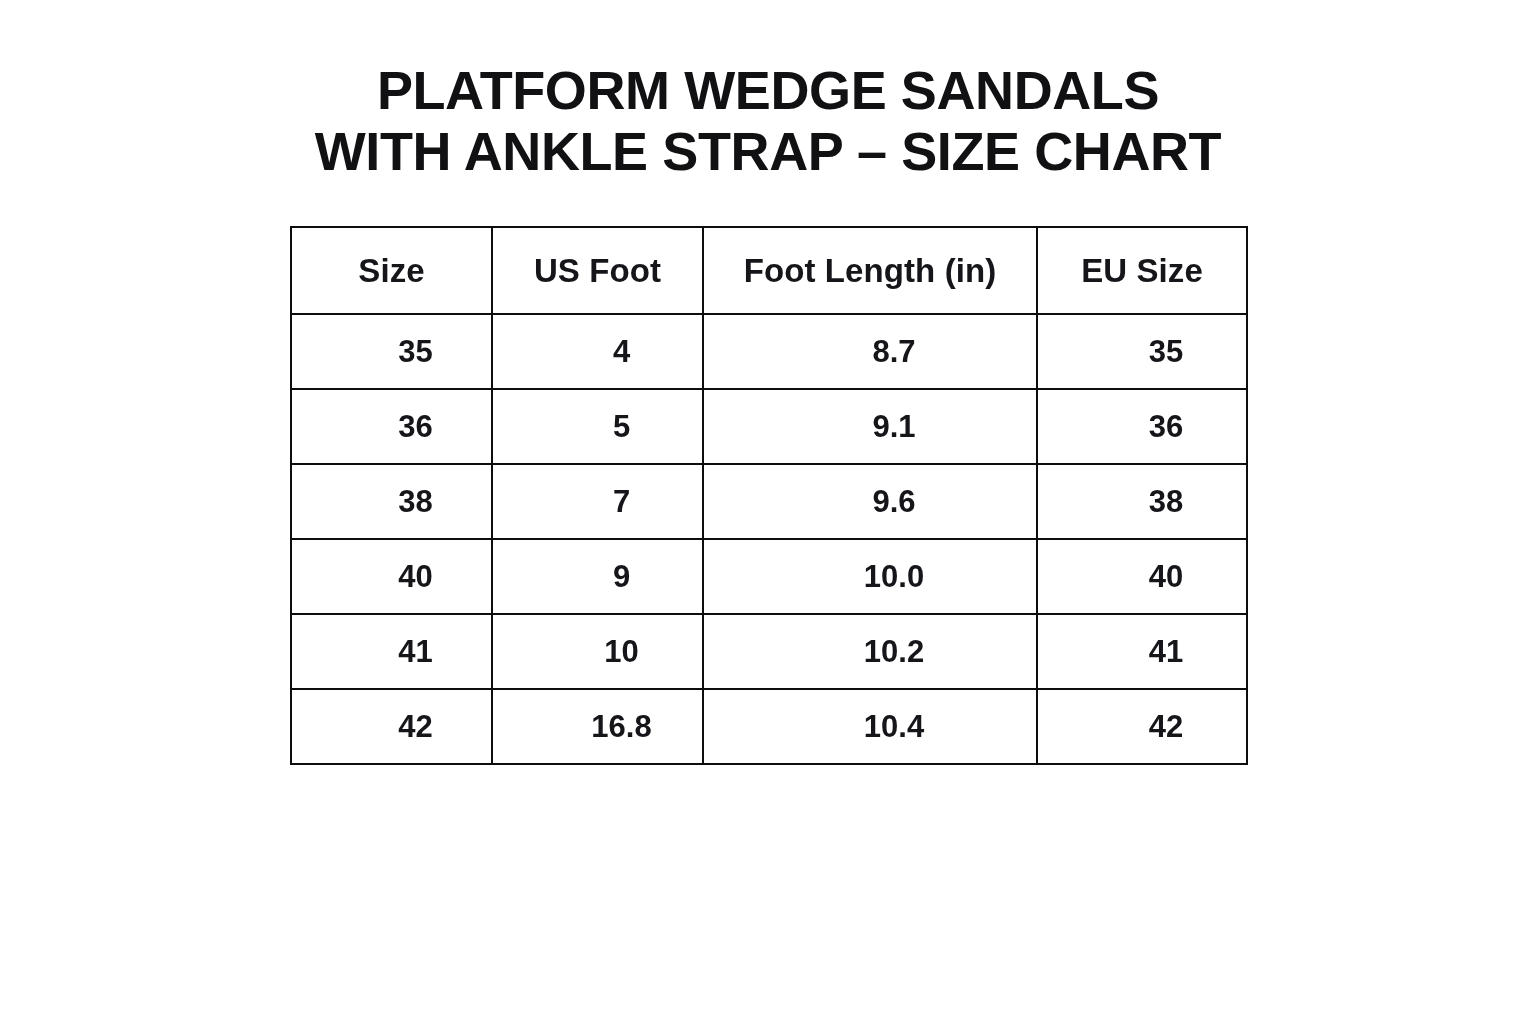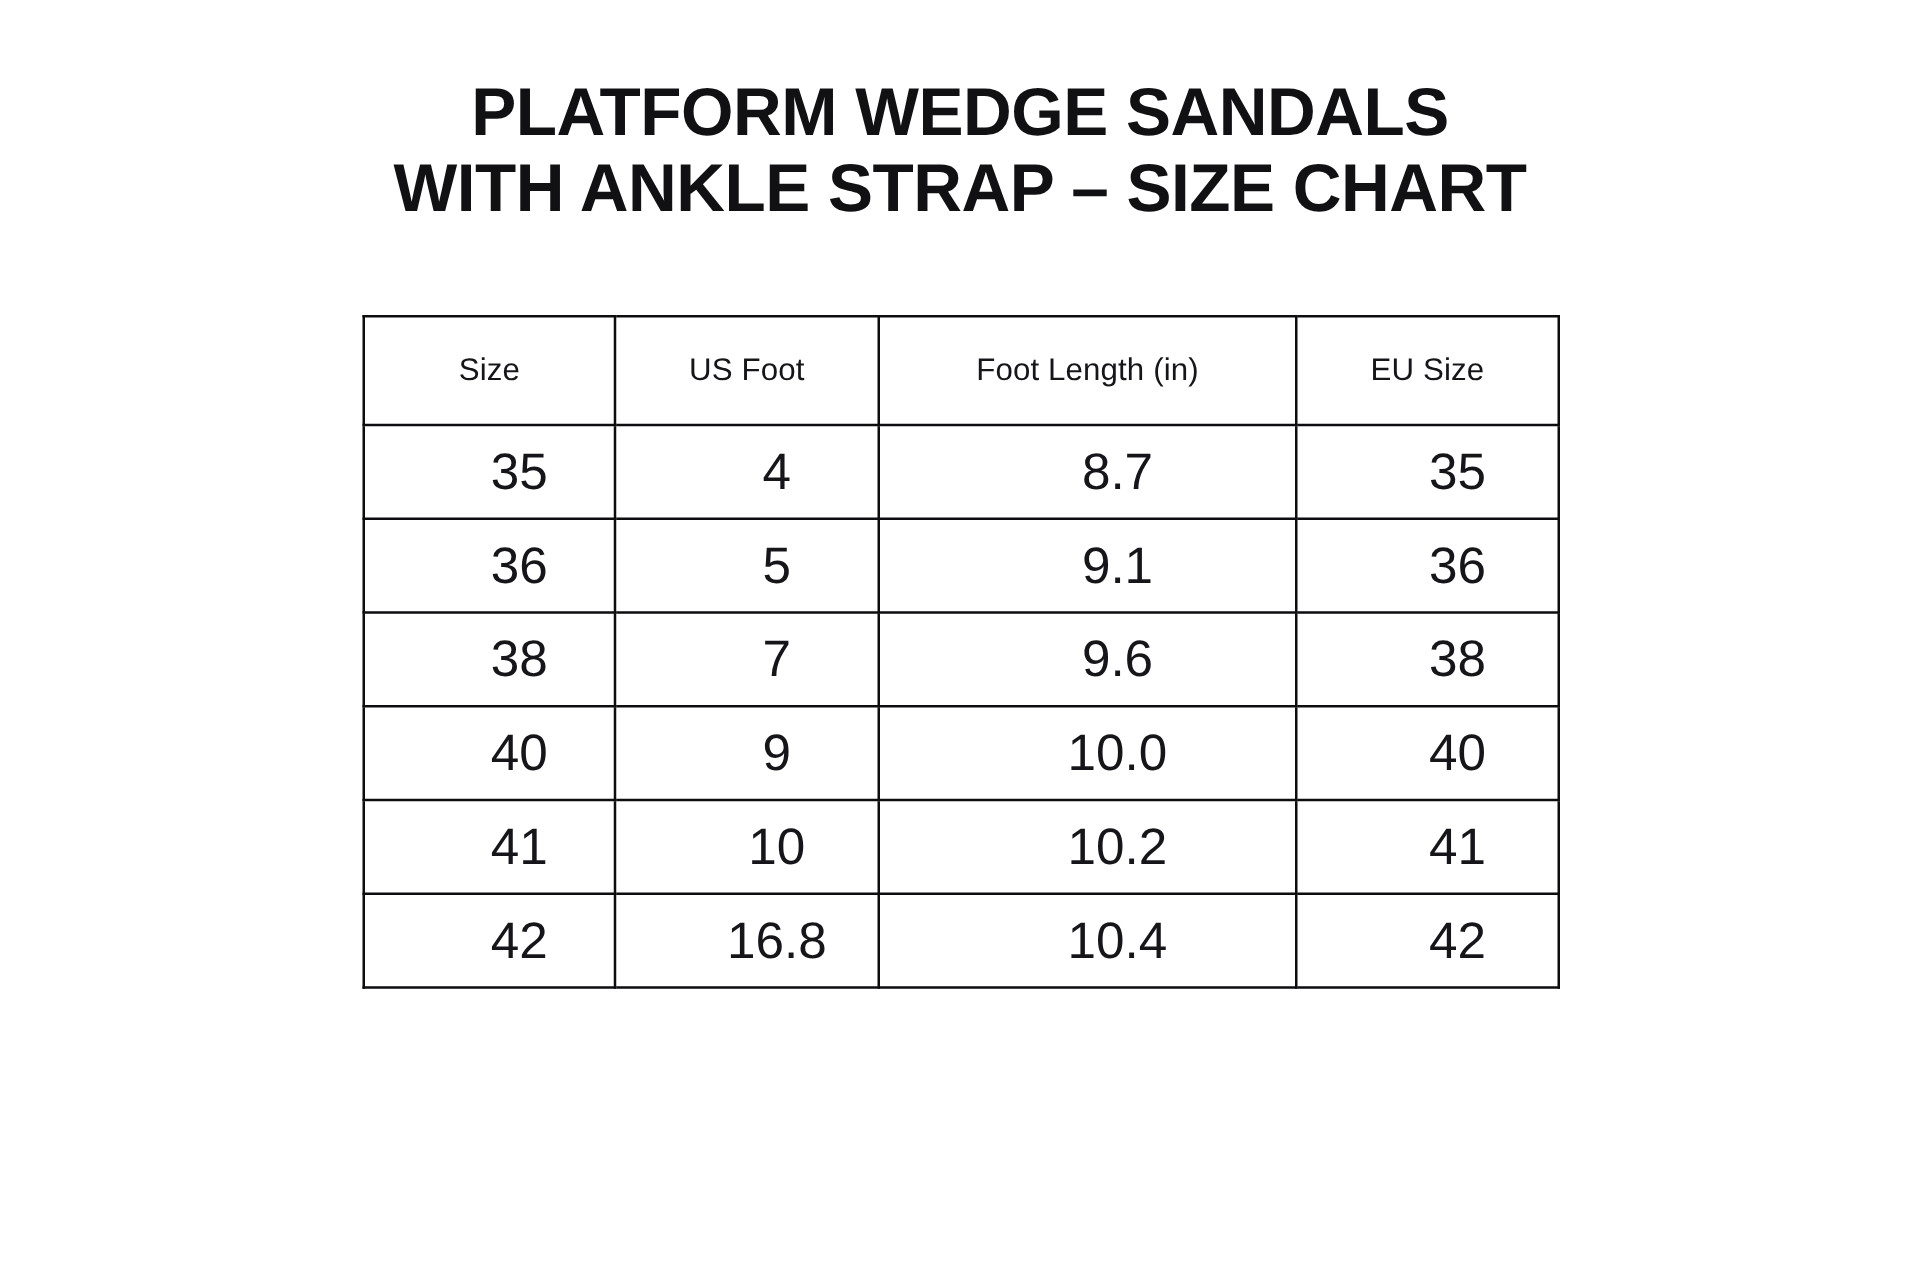--- a/index.html
+++ b/index.html
@@ -16,21 +16,20 @@
   }
 
   .page {
     position: relative;
     width: 1536px;
     height: 1024px;
     box-sizing: border-box;
     display: flex;
     flex-direction: column;
     align-items: center;
-    gap: 26px;
   }
 
   
   .title-block {
     margin-top: 62px;
     text-align: center;
     line-height: 1.06;
     letter-spacing: -0.4px;
   }
   .title-line {
@@ -63,28 +62,28 @@
   table.size-chart th,
   table.size-chart td {
     border: 2px solid #0d0d0f;
     text-align: center;
     vertical-align: middle;
     color: #15151a;
     padding: 0;
   }
   table.size-chart thead th {
     height: 85px;
-    font-size: 25px;
-    font-weight: 400;
+    font-size: 33px;
+    font-weight: 700;
     letter-spacing: 0.1px;
   }
   table.size-chart tbody td {
     height: 73px;
-    font-size: 41px;
-    font-weight: 400;
+    font-size: 31px;
+    font-weight: 700;
     padding-left: 48px;
   }
 
   
   .footnote {
     margin-top: 30px;
     font-size: 30px;
     font-weight: 400;
     color: #17171b;
     text-align: center;

